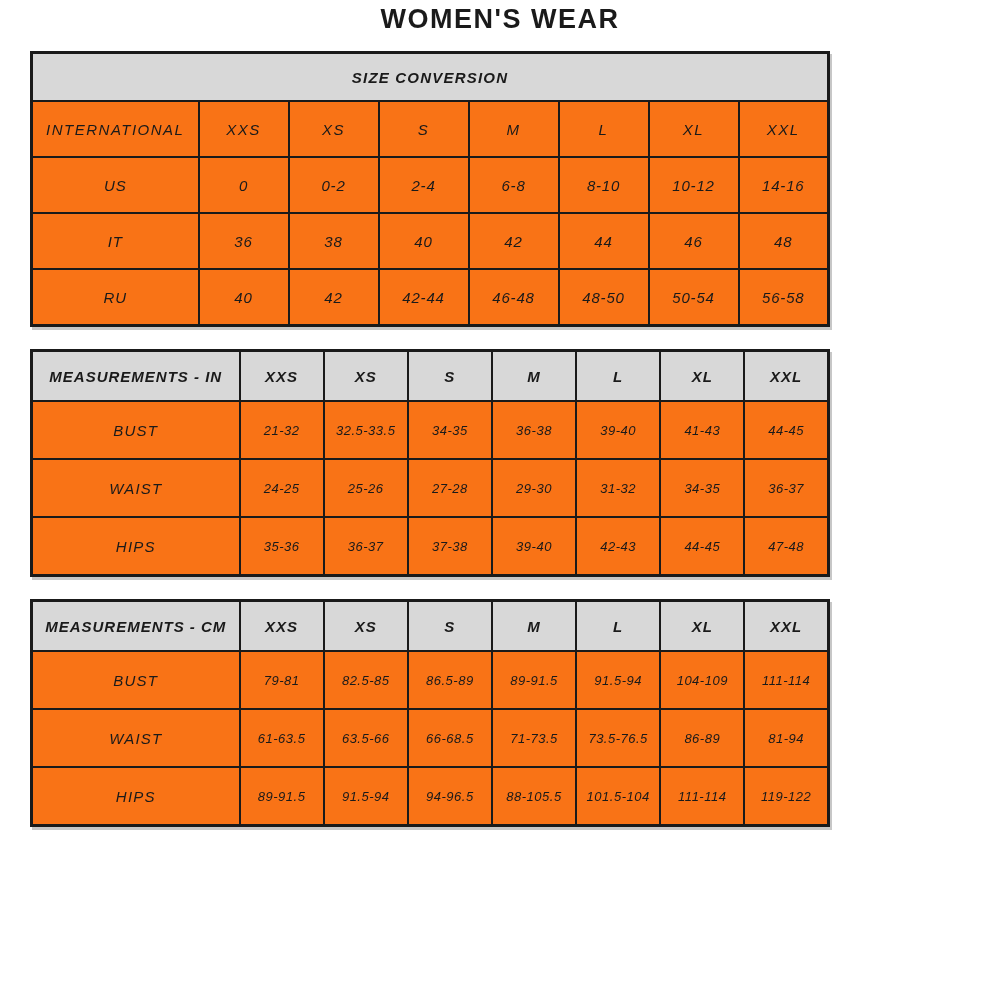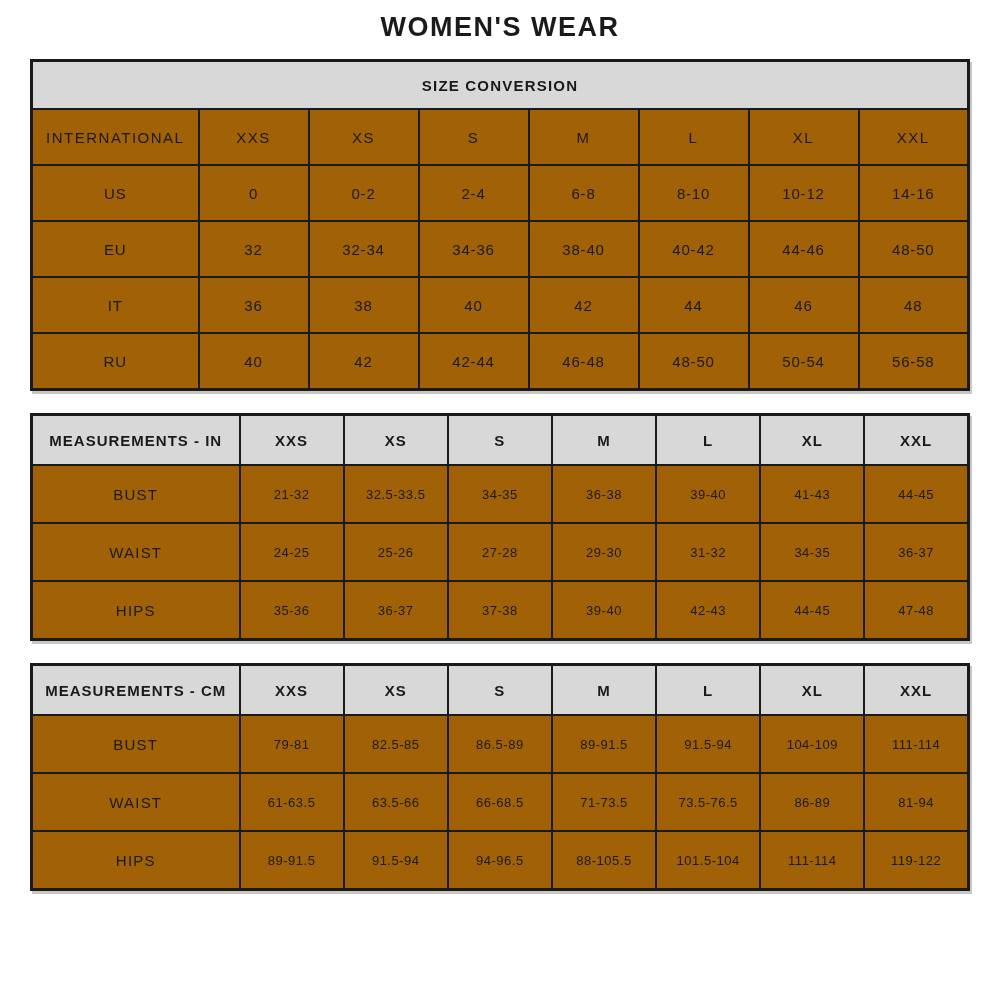--- a/index.html
+++ b/index.html
@@ -7,36 +7,37 @@
     padding: 0;
     background: #ffffff;
     width: 1000px;
     height: 1000px;
     font-family: "Liberation Sans", "DejaVu Sans", sans-serif;
     color: #1a1a1a;
   }
   .page {
     width: 940px;
     margin: 0 auto;
-    padding-top: 12px;
+    padding-top: 4px;
   }
   .title {
     text-align: center;
     font-size: 27px;
     font-weight: 700;
     letter-spacing: 1.5px;
     margin-bottom: 16px;
   }
   table.tbl {
     border-collapse: collapse;
     table-layout: fixed;
-    width: 940px;
+    width: 800px;
     border: 3px solid #1a1a1a;
     box-shadow: 2px 3px 0 rgba(0,0,0,0.22);
-    background: #a16207;
+    background: #f97316;
+    font-style: italic;
   }
   table.tbl td {
     border: 2px solid #1a1a1a;
     text-align: center;
     vertical-align: middle;
     padding: 0 2px;
     overflow: hidden;
   }
   
   .t1 col.c0 { width: 167px; }
@@ -98,30 +99,20 @@
         <td>US</td>
         <td>0</td>
         <td>0-2</td>
         <td>2-4</td>
         <td>6-8</td>
         <td>8-10</td>
         <td>10-12</td>
         <td>14-16</td>
       </tr>
       <tr>
-        <td>EU</td>
-        <td>32</td>
-        <td>32-34</td>
-        <td>34-36</td>
-        <td>38-40</td>
-        <td>40-42</td>
-        <td>44-46</td>
-        <td>48-50</td>
-      </tr>
-      <tr>
         <td>IT</td>
         <td>36</td>
         <td>38</td>
         <td>40</td>
         <td>42</td>
         <td>44</td>
         <td>46</td>
         <td>48</td>
       </tr>
       <tr>

